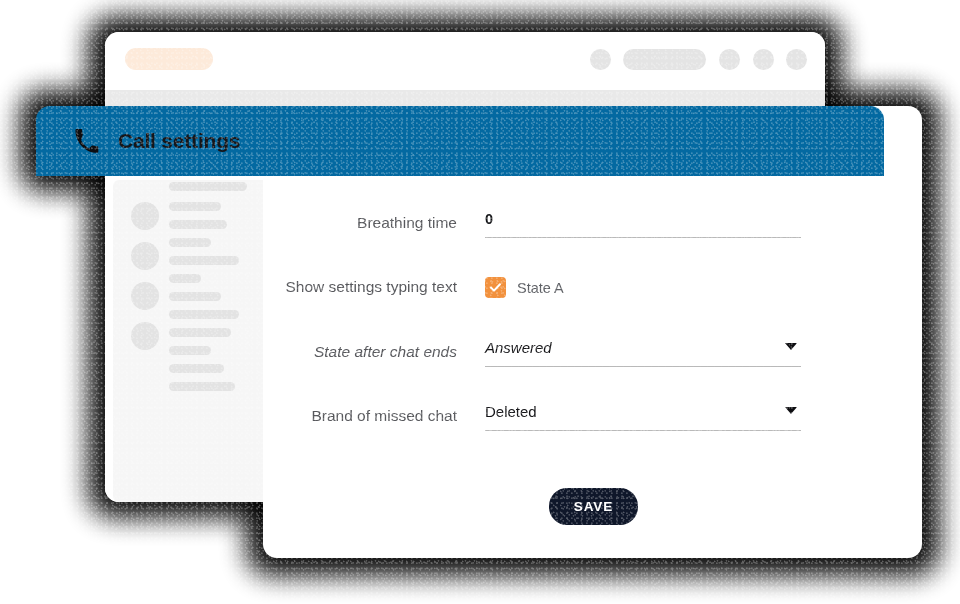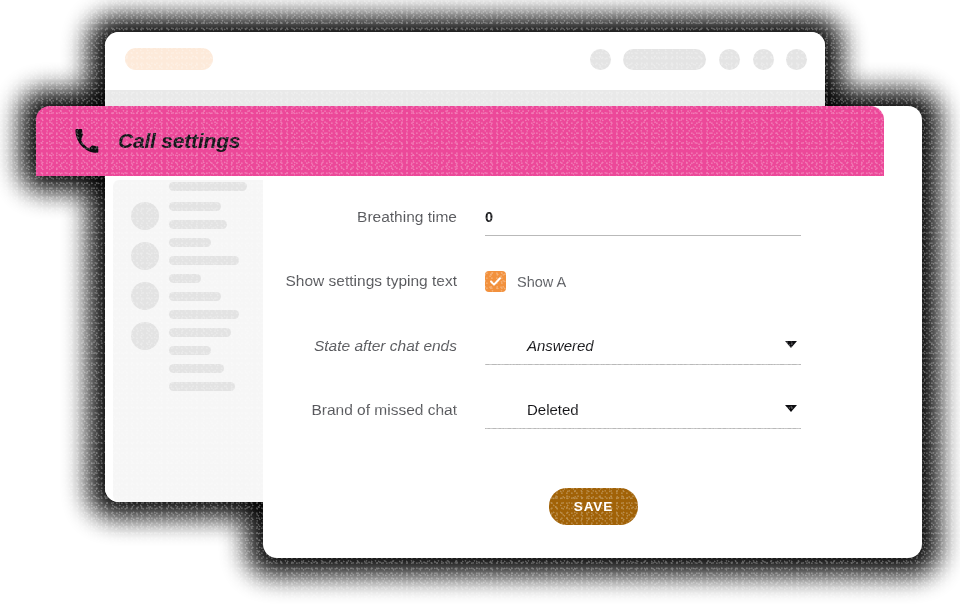--- a/index.html
+++ b/index.html
@@ -127,23 +127,22 @@
     left: 56px;
   }
 
   
   #header-card {
     position: absolute;
     left: 36px;
     top: 106px;
     width: 848px;
     height: 70px;
-    background: #ec4899;
+    background: #0369a1;
     border-radius: 14px 14px 0 0;
-    font-style: italic;
   }
   #header-card-inner {
     display: flex;
     align-items: center;
     height: 100%;
     padding-left: 38px;
   }
   #phone-icon {
     width: 26px;
     height: 26px;
@@ -175,21 +174,21 @@
     top: 0;
     width: 100%;
   }
 
   .form-row {
     position: absolute;
     left: 0;
     width: 100%;
     height: 34px;
     display: flex;
-    align-items: flex-start;
+    align-items: center;
   }
   .form-label {
     width: 222px;
     text-align: right;
     padding-right: 28px;
     font-size: 15.5px;
     color: #57585c;
     line-height: 22px;
     box-sizing: border-box;
     flex: 0 0 auto;
@@ -203,21 +202,20 @@
     font-size: 14.5px;
     font-weight: 700;
     color: #111215;
     line-height: 22px;
     padding-bottom: 8px;
   }
   .field-value.regular {
     font-weight: 400;
     font-size: 15px;
     color: #141417;
-    margin-left: 42px;
   }
   .field-underline {
     position: absolute;
     left: 0;
     right: 0;
     bottom: 0;
     height: 1px;
     background: #b9b9b9;
   }
   .select-arrow {
@@ -256,21 +254,21 @@
 
   
   #save-button {
     position: absolute;
     left: 549px;
     top: 488px;
     width: 89px;
     height: 37px;
     border: none;
     border-radius: 18px;
-    background: #a16207;
+    background: #0f172a;
     color: #ffffff;
     font-family: "Liberation Sans", sans-serif;
     font-size: 13.5px;
     font-weight: 700;
     letter-spacing: 0.9px;
     cursor: pointer;
   }
 </style>
 </head>
 <body>
@@ -338,21 +336,21 @@
 
       <div class="form-row" style="top:164px;">
         <div class="form-label">Show settings typing text</div>
         <div class="field-wrap">
           <div class="checkbox-row-content">
             <span class="checkbox-box">
               <svg width="13" height="13" viewBox="0 0 13 13">
                 <path d="M2 6.6 L5 9.6 L11 3.2" fill="none" stroke="#ffffff" stroke-width="2" stroke-linecap="round" stroke-linejoin="round"></path>
               </svg>
             </span>
-            <span class="checkbox-label">Show A</span>
+            <span class="checkbox-label">State A</span>
           </div>
         </div>
       </div>
 
       <div class="form-row" style="top:229px;font-style:italic;">
         <div class="form-label">State after chat ends</div>
         <div class="field-wrap">
           <div class="field-value regular">Answered</div>
           <span class="select-arrow"></span>
           <div class="field-underline"></div>

